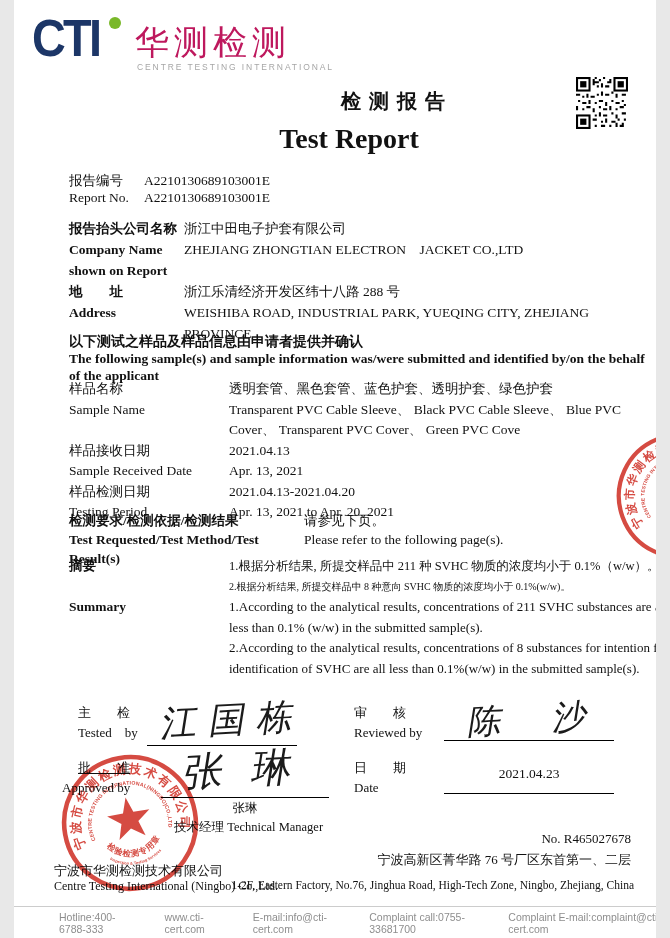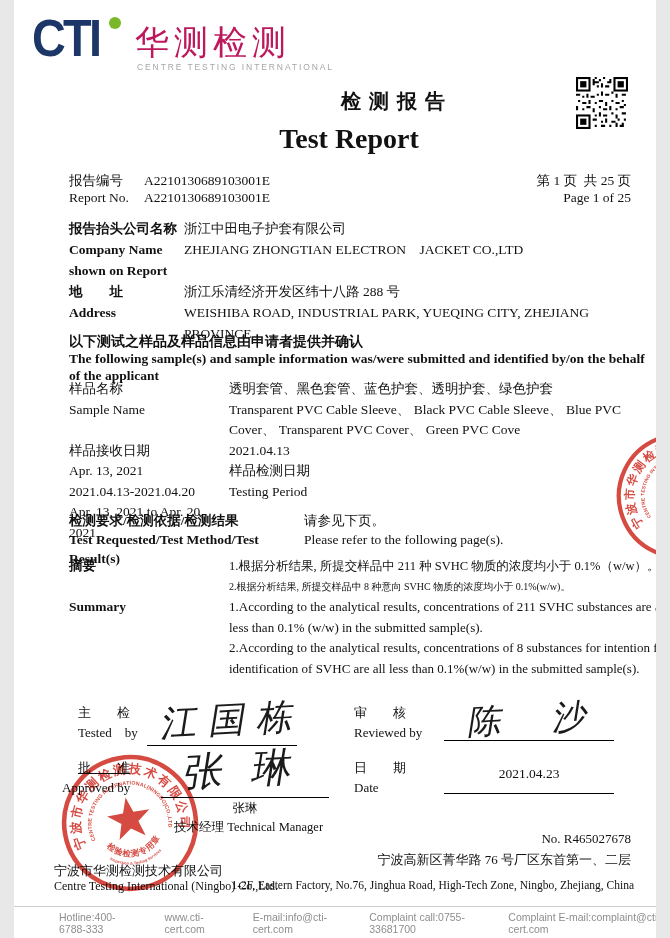--- a/index.html
+++ b/index.html
@@ -101,24 +101,20 @@
   <div class="abs title-en">Test Report</div>
 
   <div class="abs repno">
     <div class="grid">
       <div>报告编号</div>
       <div>A2210130689103001E</div>
       <div>Report No.</div>
       <div>A2210130689103001E</div>
     </div>
   </div>
-  <div class="abs pageinfo">
-    <div class="pre">第 1 页  共 25 页</div>
-    <div>Page 1 of 25</div>
-  </div>
 
   <div class="abs company">
     <div class="bold">报告抬头公司名称</div>
     <div>浙江中田电子护套有限公司</div>
     <div class="bold">Company Name</div>
     <div class="pre">ZHEJIANG ZHONGTIAN ELECTRON    JACKET CO.,LTD</div>
     <div class="bold">shown on Report</div>
     <div></div>
     <div class="bold pre">地　　址</div>
     <div>浙江乐清经济开发区纬十八路 288 号</div>
@@ -131,20 +127,21 @@
     <div>The following sample(s) and sample information was/were submitted and identified by/on the behalf of the applicant</div>
   </div>
 
   <div class="abs sample">
     <div>样品名称</div>
     <div class="nowrap">透明套管、黑色套管、蓝色护套、透明护套、绿色护套</div>
     <div>Sample Name</div>
     <div>Transparent PVC Cable Sleeve、 Black PVC Cable Sleeve、 Blue PVC Cover、 Transparent PVC Cover、 Green PVC Cove</div>
     <div>样品接收日期</div>
     <div>2021.04.13</div>
+    <div>Sample Received Date</div>
     <div>Apr. 13, 2021</div>
     <div>样品检测日期</div>
     <div>2021.04.13-2021.04.20</div>
     <div>Testing Period</div>
     <div>Apr. 13, 2021 to Apr. 20, 2021</div>
   </div>
 
   <div class="abs request">
     <div class="bold">检测要求/检测依据/检测结果</div>
     <div>请参见下页。</div>

